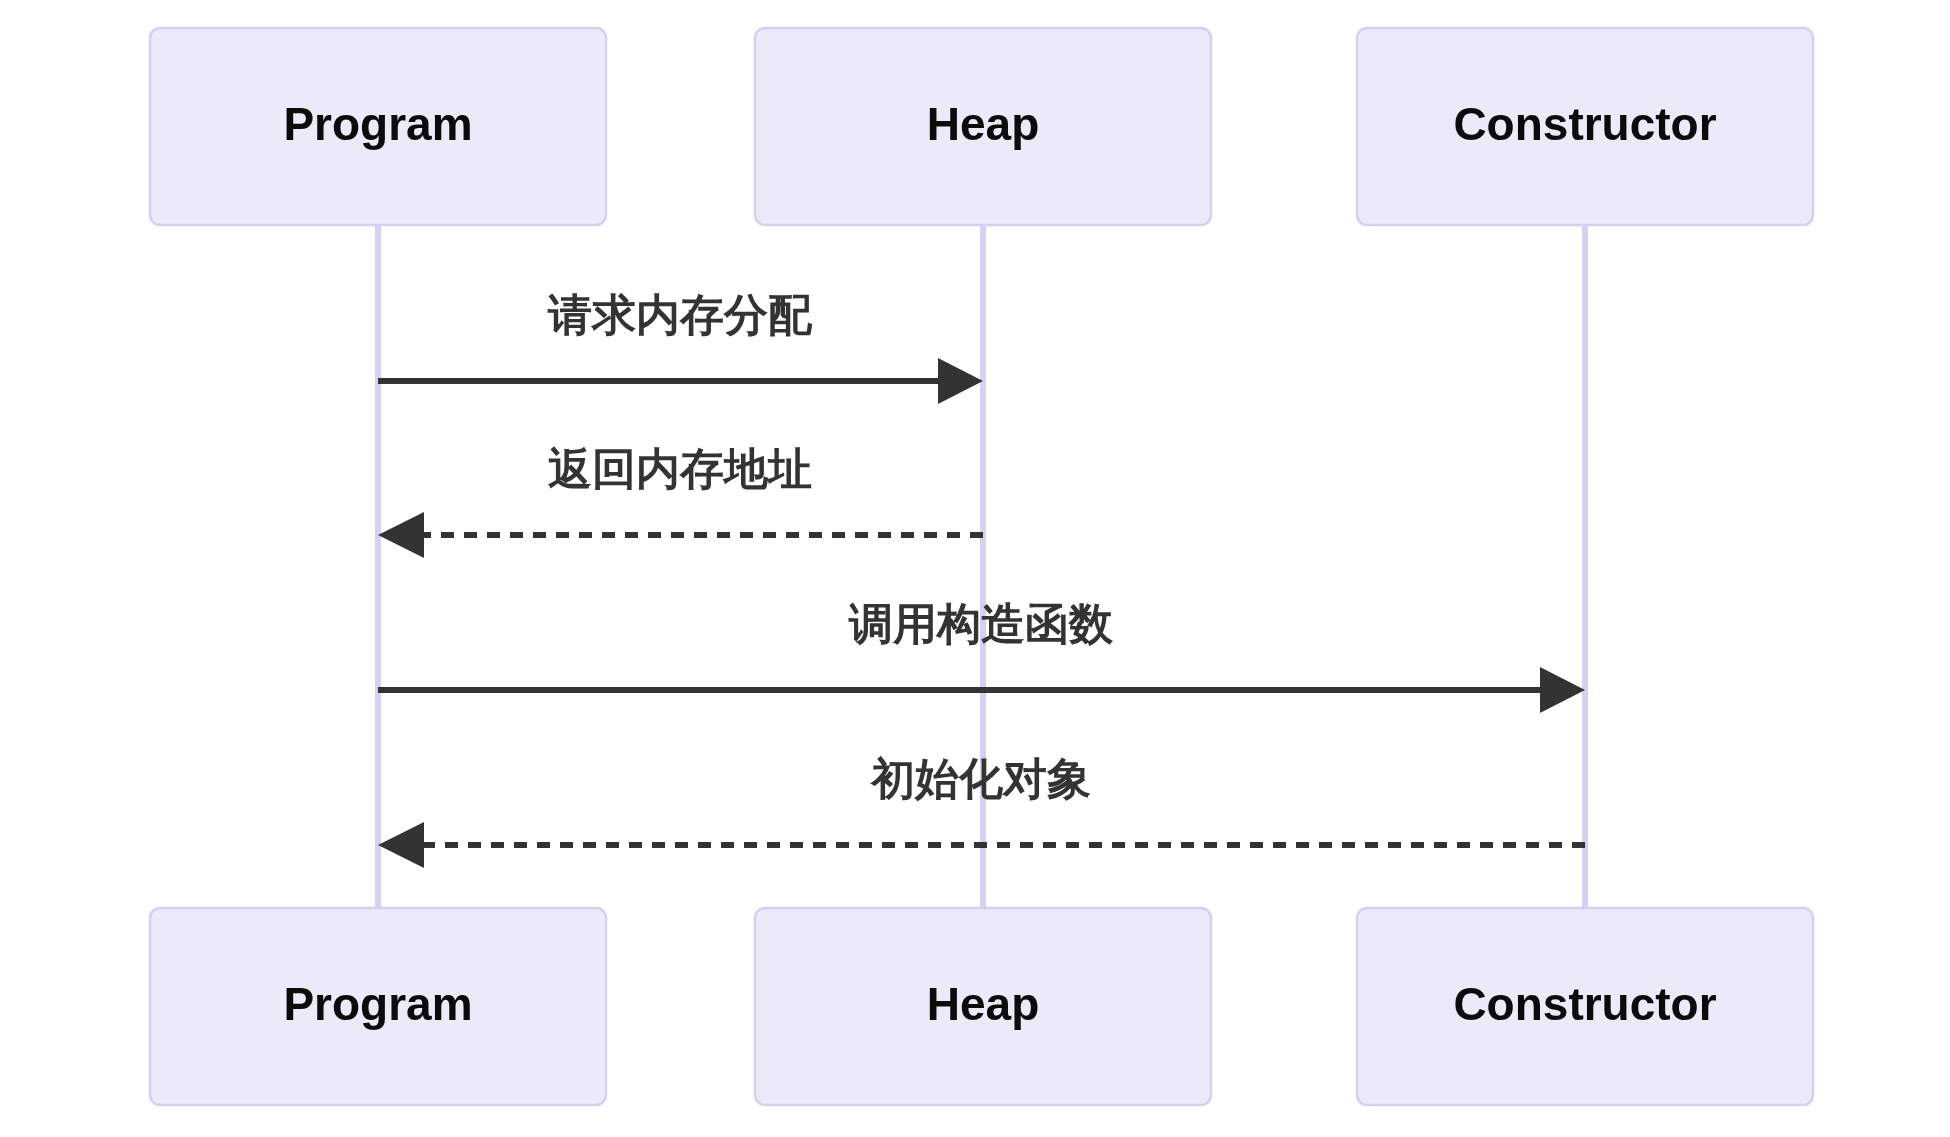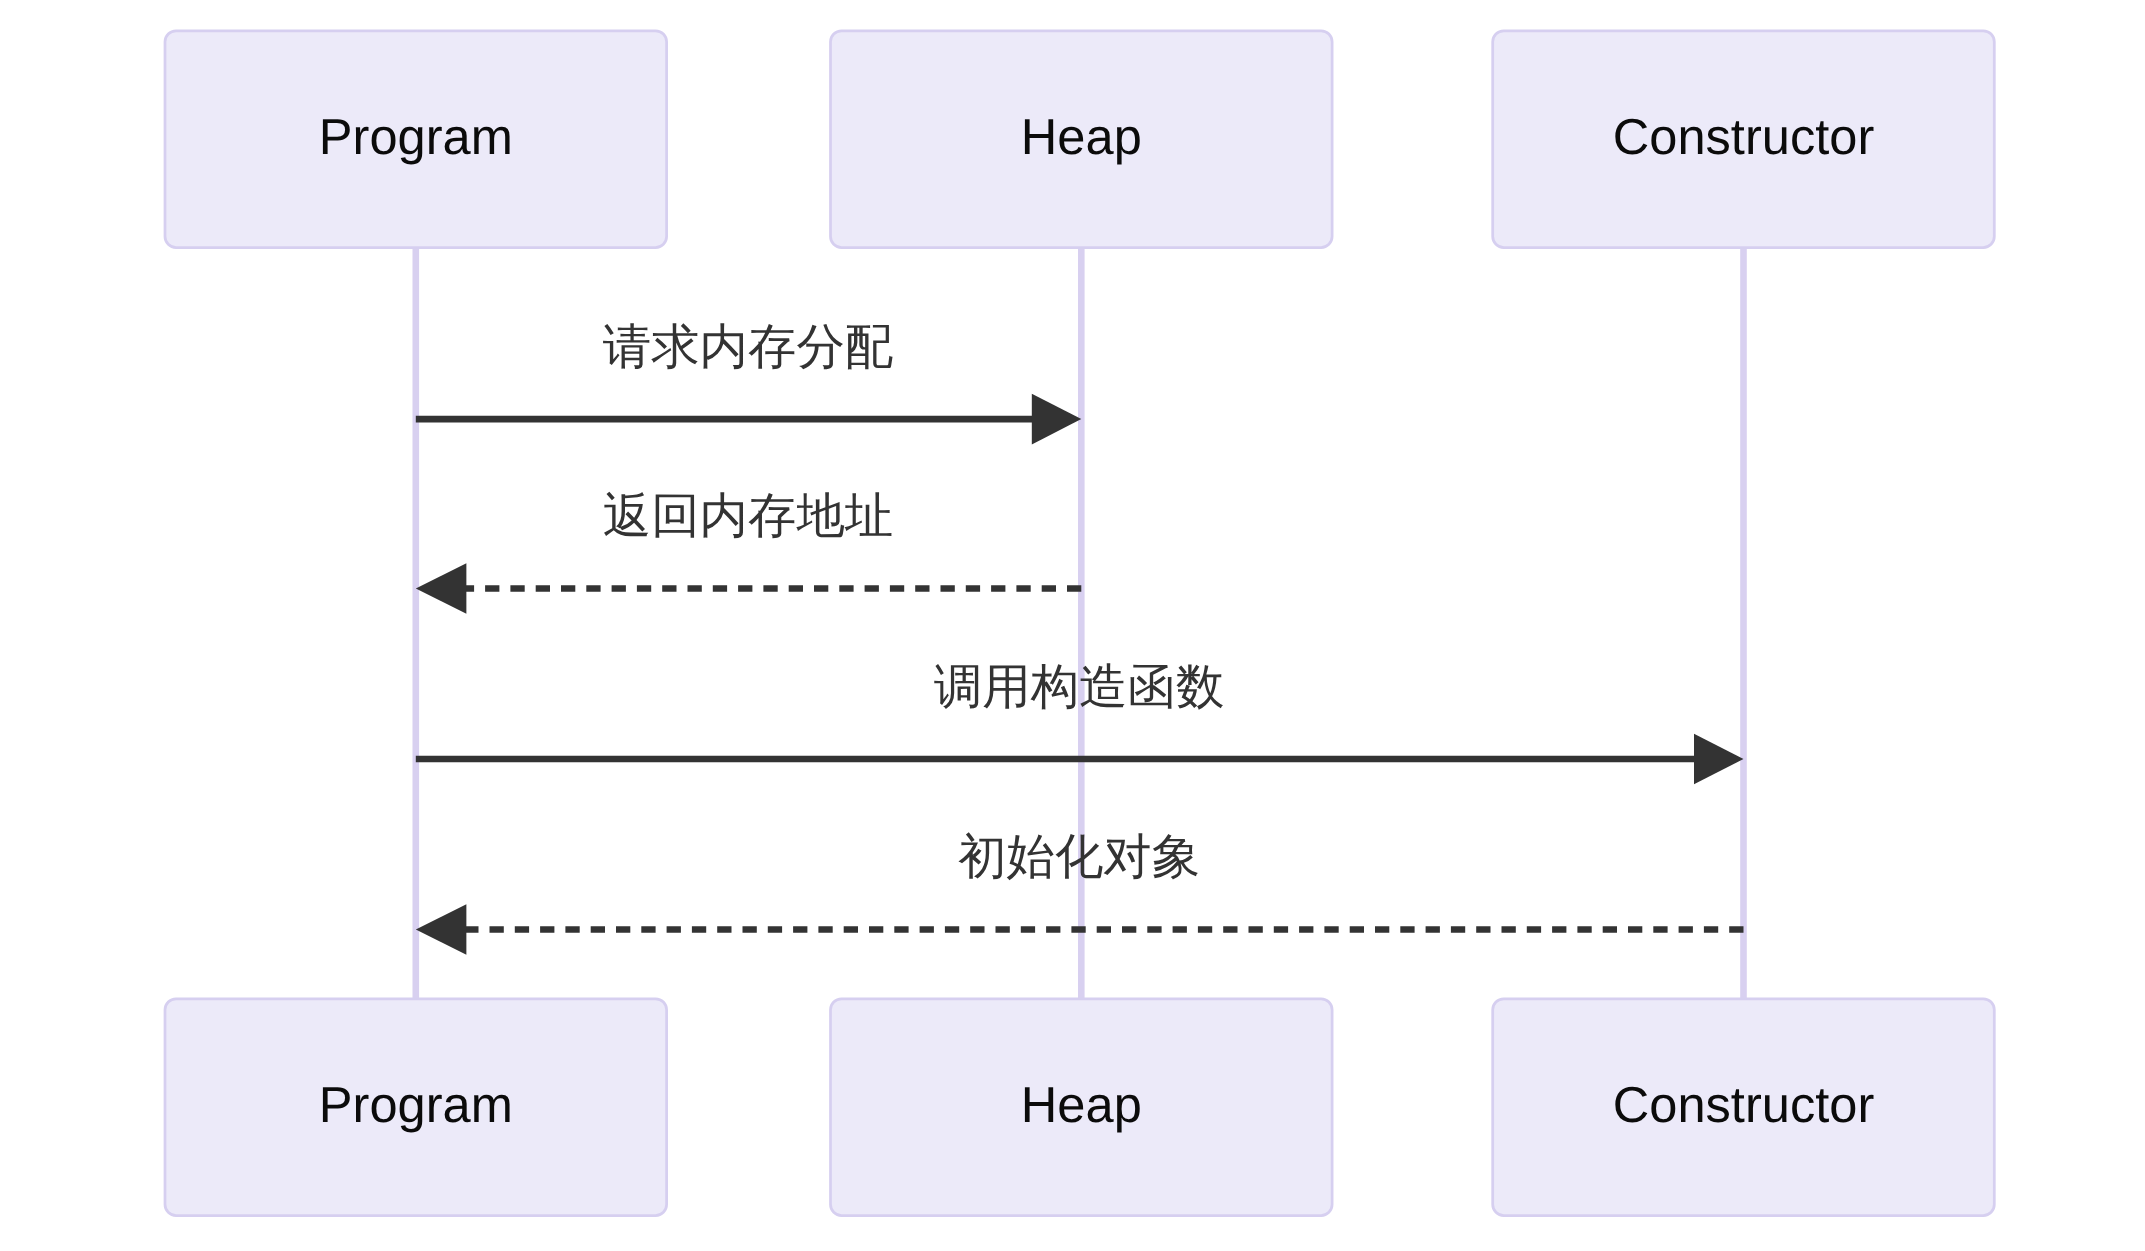--- a/index.html
+++ b/index.html
@@ -9,20 +9,21 @@
   }
   body {
     font-family: "Liberation Sans", "DejaVu Sans", sans-serif;
   }
   #diagram-root {
     position: relative;
     width: 1950px;
     height: 1137px;
     background: #ffffff;
     overflow: hidden;
+    font-weight: bold;
   }
   #seq-svg {
     position: absolute;
     left: 0;
     top: 0;
     width: 1950px;
     height: 1137px;
     display: block;
   }
   .participant-box {

